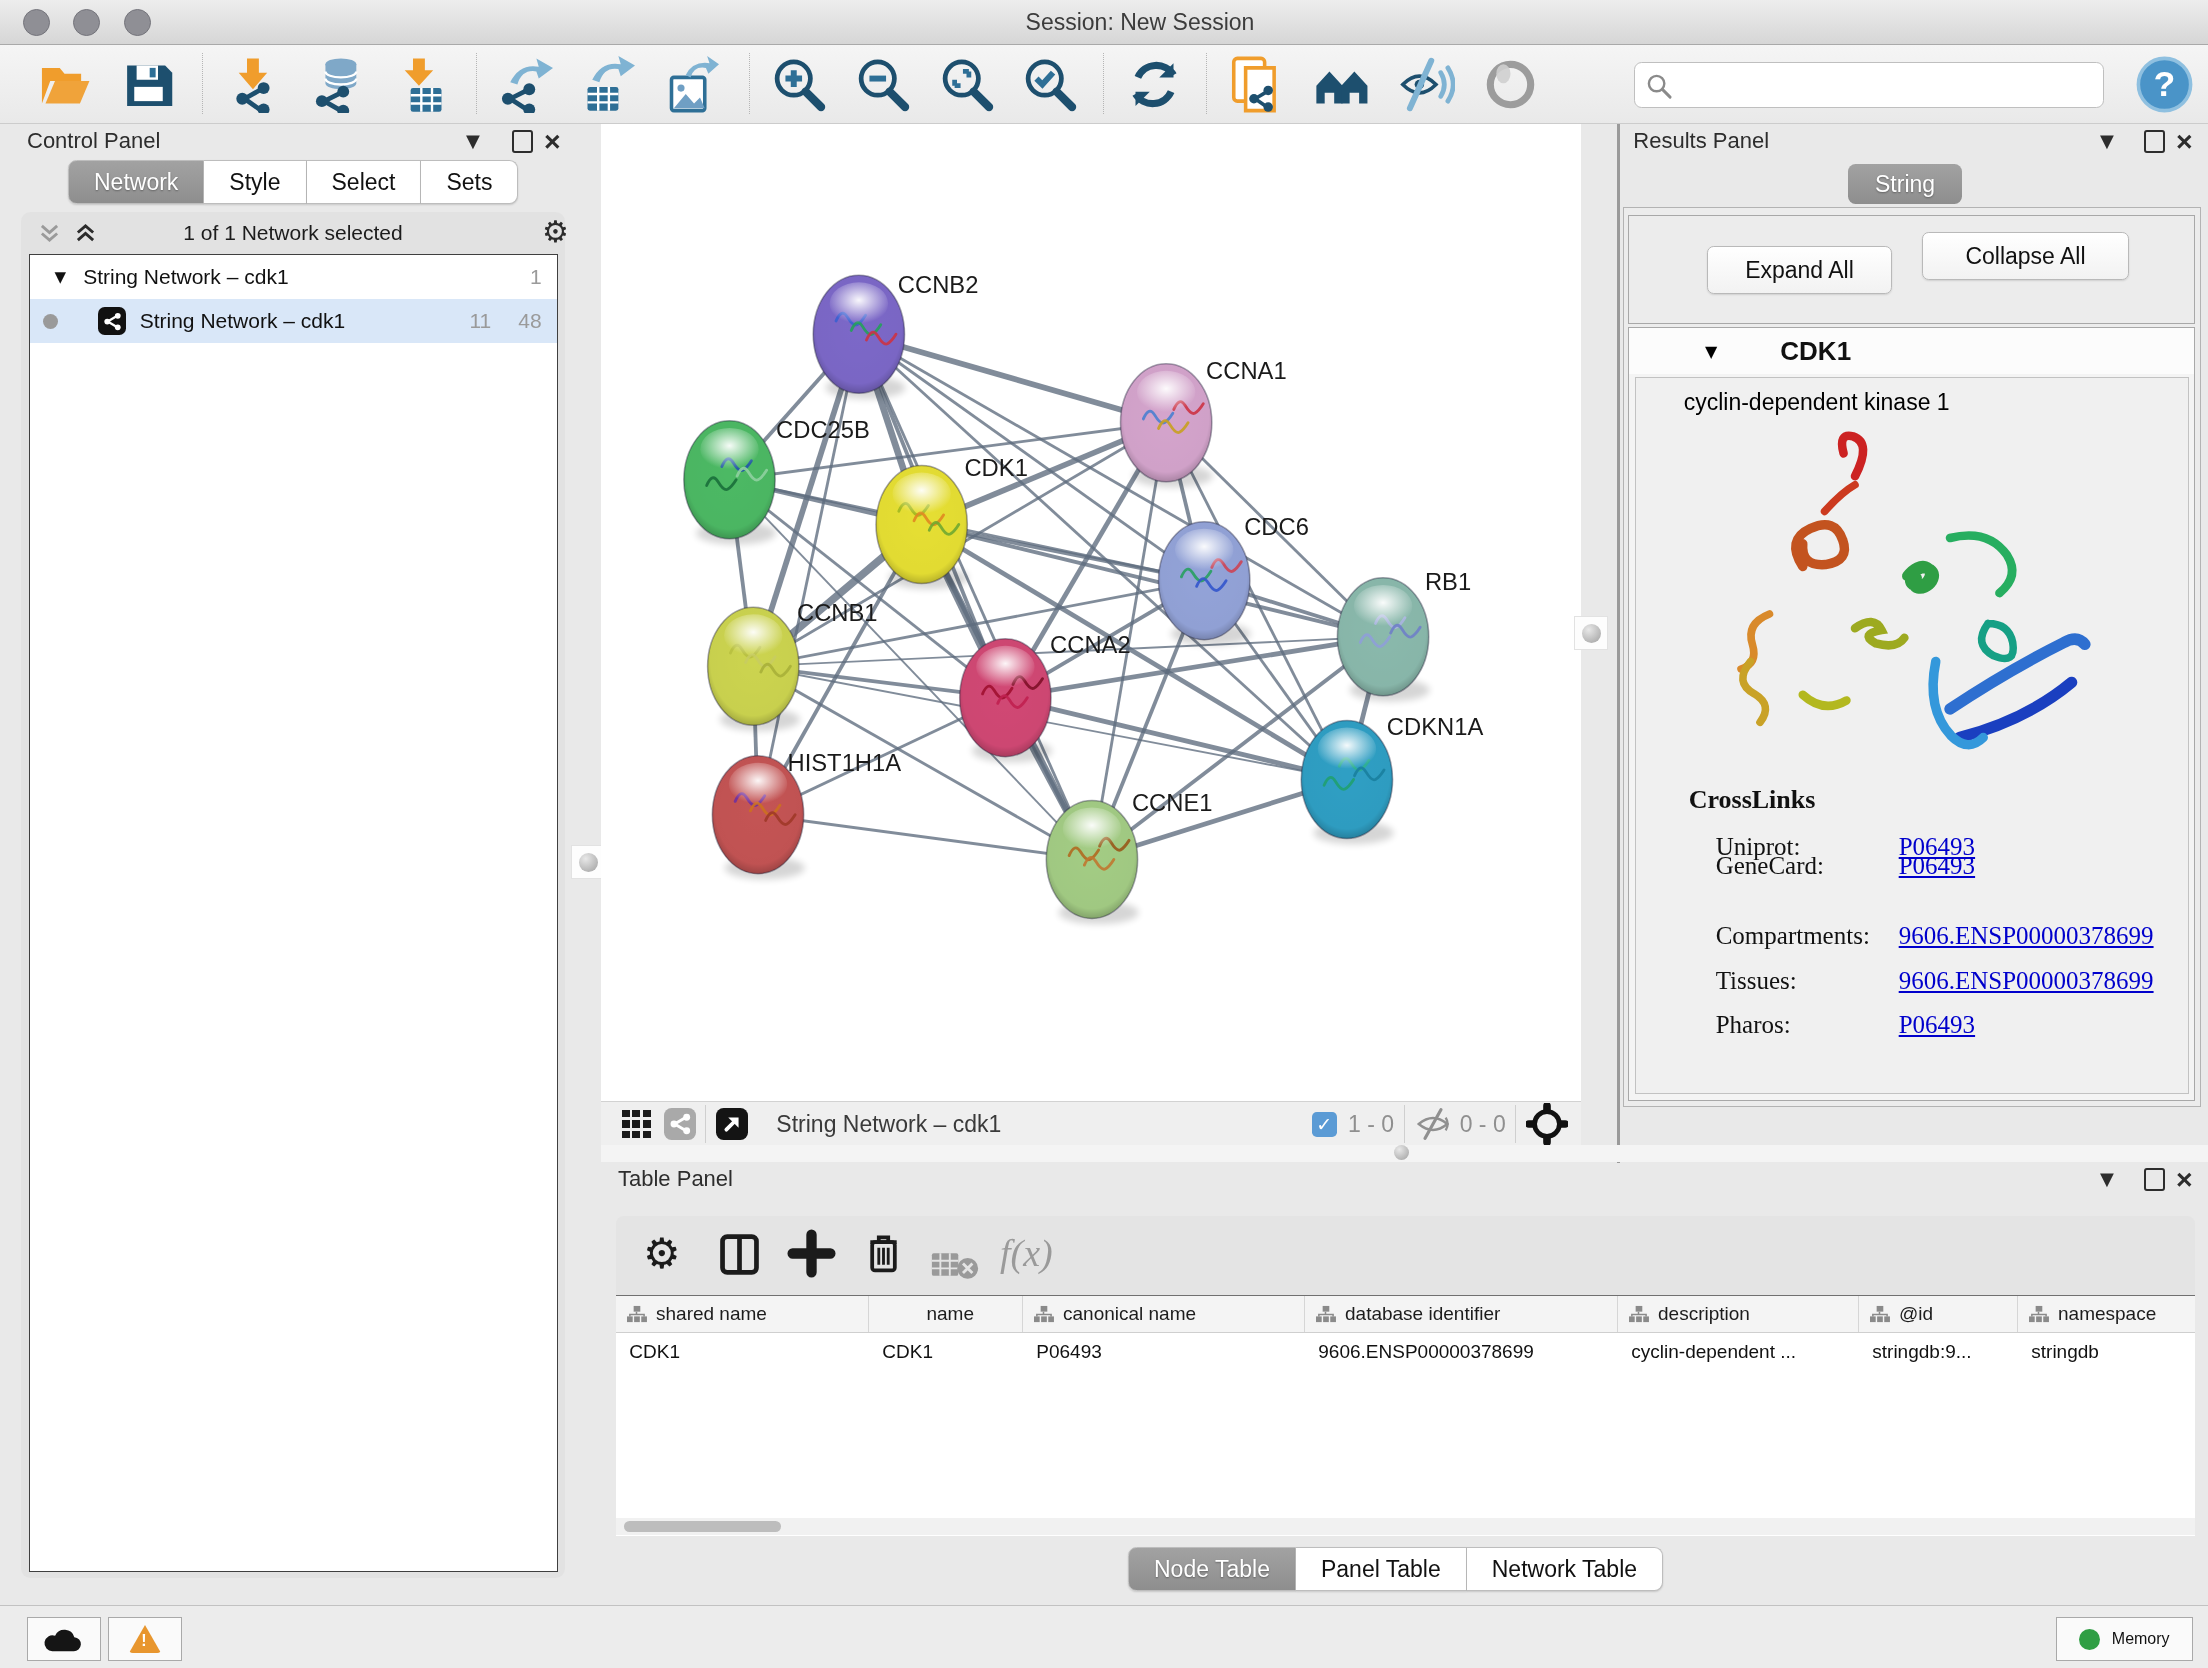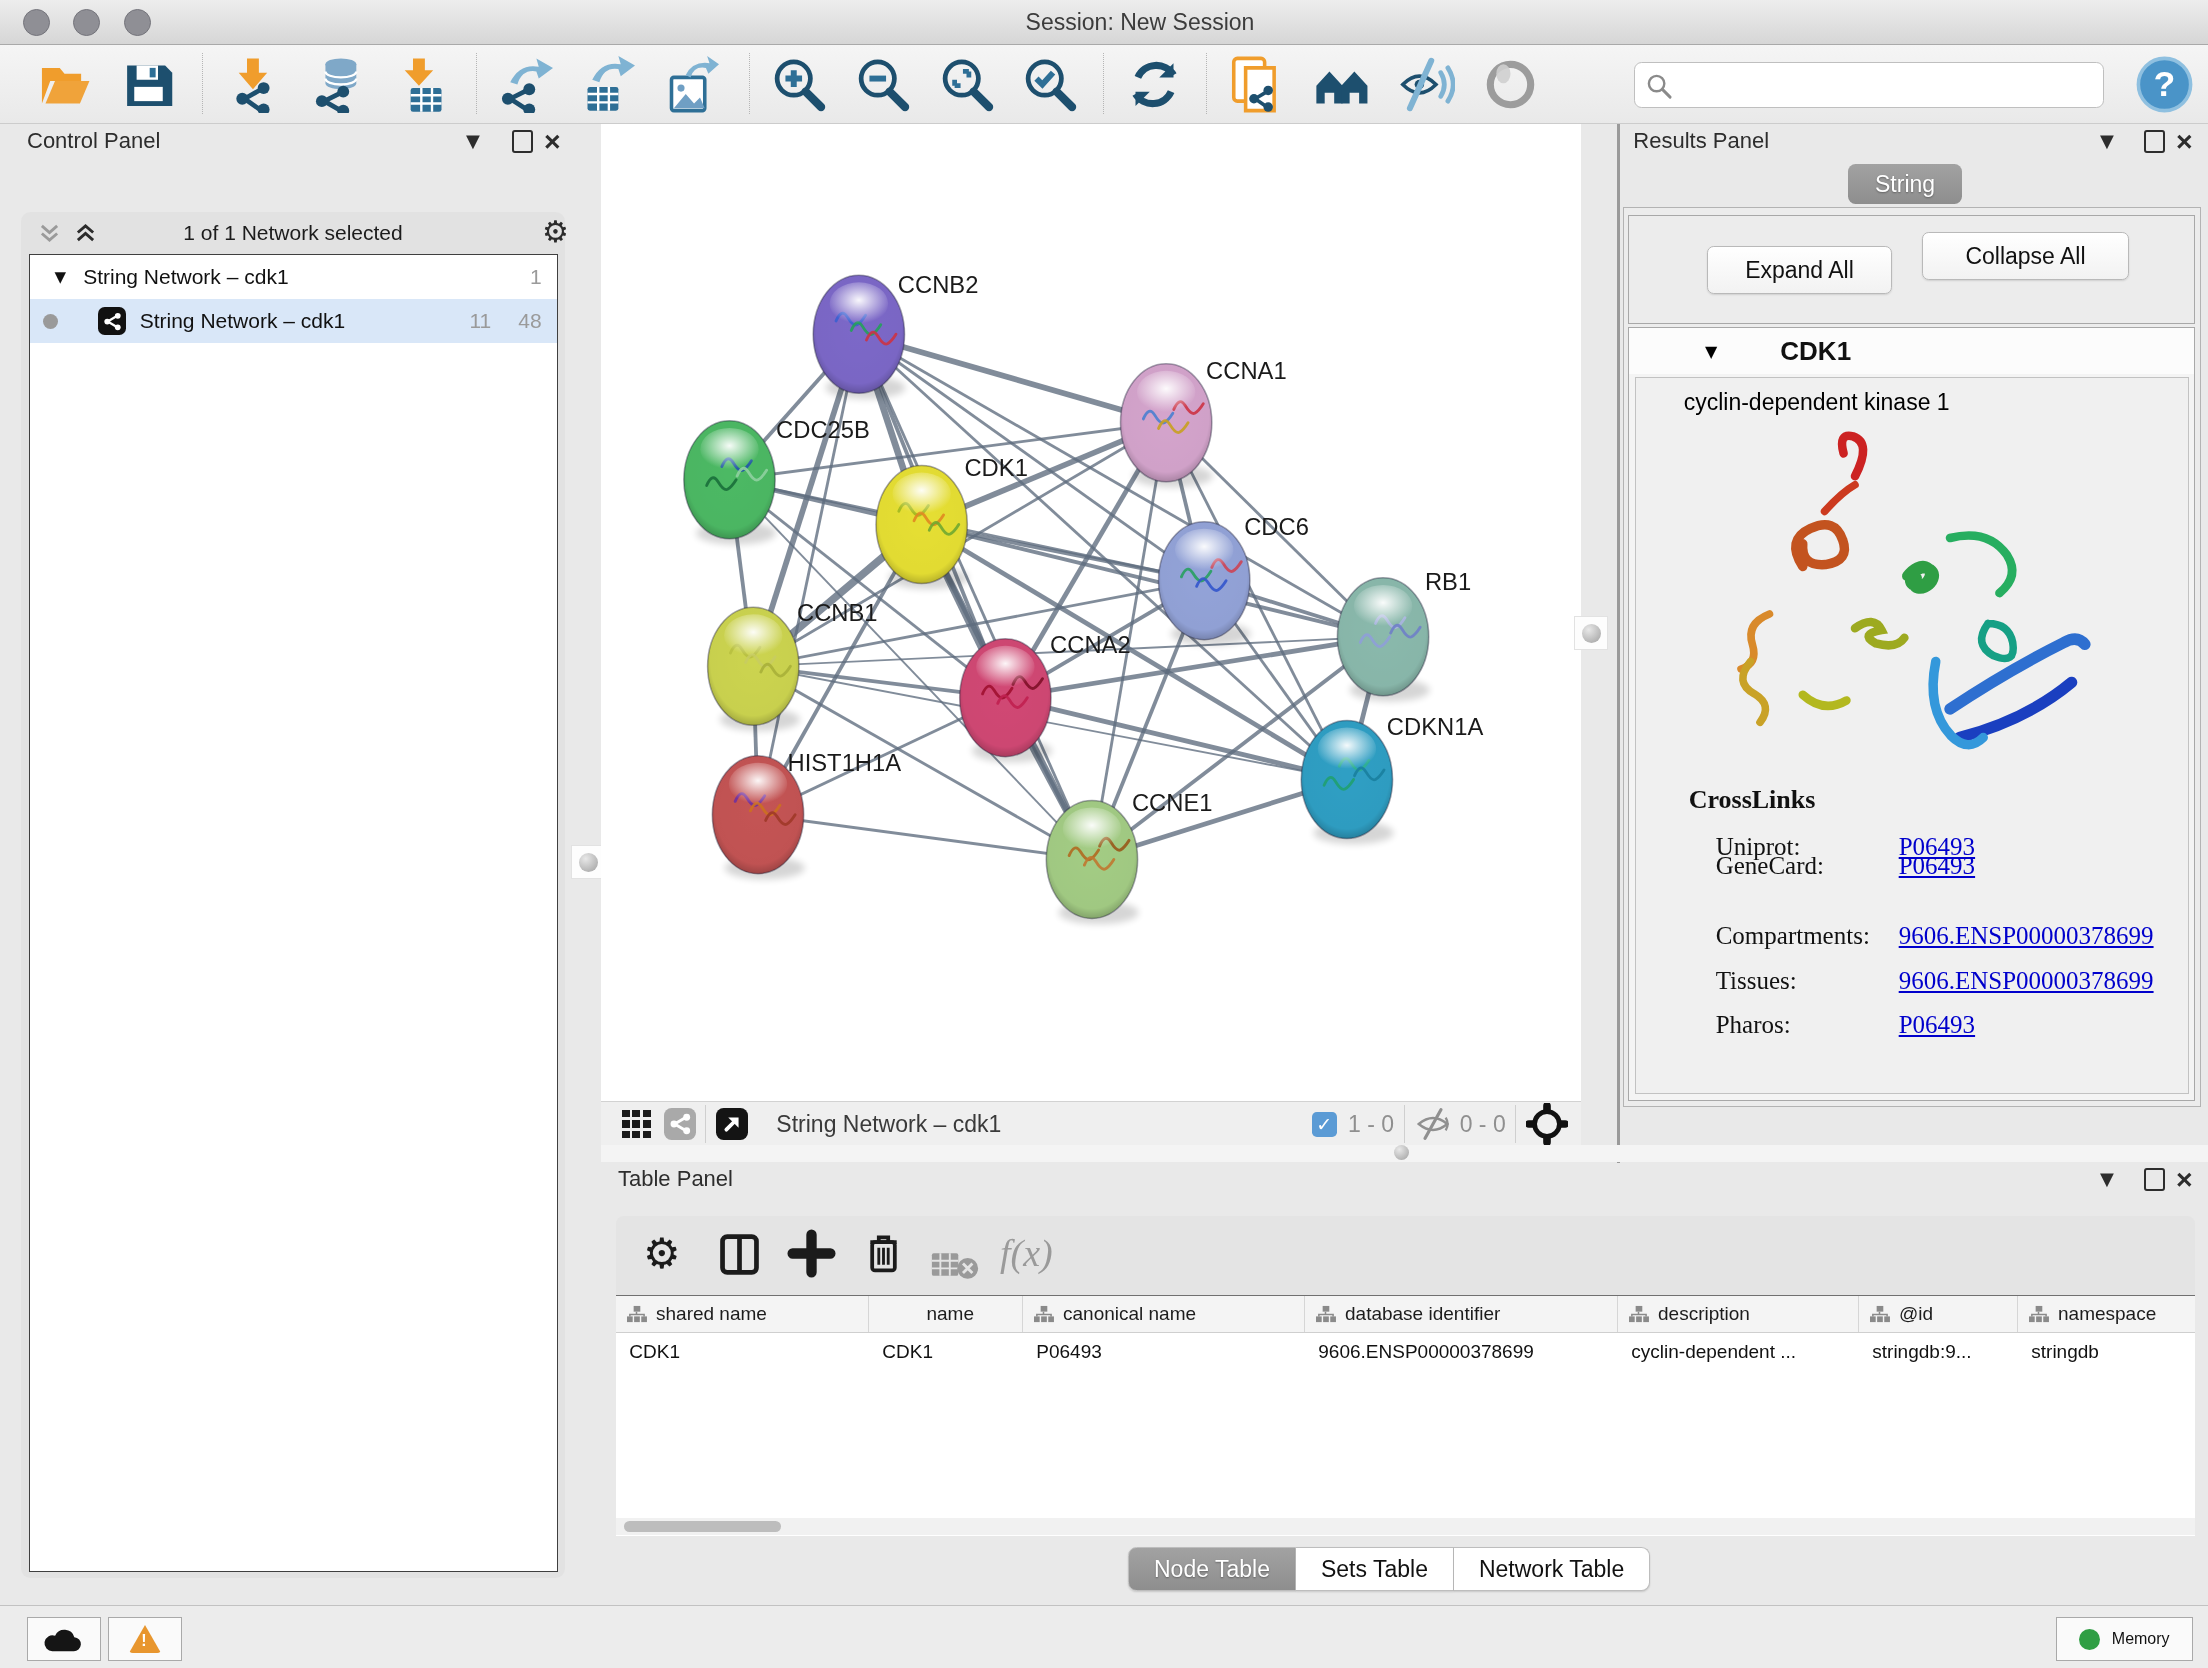--- a/index.html
+++ b/index.html
@@ -269,20 +269,26 @@
 </div>
 
 <div class="abs" style="left:0;top:124px;width:569px;height:1482px;">
   <div class="abs" style="left:27px;top:3.8px">
     <span class="panel-title">Control Panel</span>
   </div>
   <span class="hdr-tri abs" style="left:466px;top:5.7px">▼</span>
   <span class="hdr-sq abs" style="left:512px;top:5.7px"></span>
   <span class="hdr-x abs" style="left:544px;top:7.6px">×</span>
 
+  <div class="seg abs" style="left:68px;top:36px">
+    <div class="tab active">Network</div>
+    <div class="tab">Style</div>
+    <div class="tab">Select</div>
+    <div class="tab">Sets</div>
+  </div>
 
   <div id="cp-box" class="abs" style="top:88px">
     <div id="cp-subhdr" class="abs">
       <svg class="abs" style="left:17px;top:11.4px" width="23" height="21" viewBox="0 0 24 22">
           <g stroke="#9a9a9a" stroke-width="3" fill="none">
             <path d="M4 3 l8 7 8 -7 M4 11 l8 7 8 -7"></path>
           </g>
         </svg>
       <svg class="abs" style="left:53px;top:11.4px" width="23" height="21" viewBox="0 0 24 22">
           <g stroke="#2b2b2b" stroke-width="3" fill="none">
@@ -737,21 +743,21 @@
     <div class="nt-cell" style="width:241px">cyclin-dependent ...</div>
     <div class="nt-cell" style="width:159px">stringdb:9...</div>
     <div class="nt-cell" style="width:177px">stringdb</div>
   </div>
 </div>
 <div id="nt-scroll" class="abs">
   <div id="nt-thumb" class="abs"></div>
 </div>
 <div class="seg abs" style="left:1128px;top:1547px">
   <div class="tab active">Node Table</div>
-  <div class="tab">Sets Table</div>
+  <div class="tab">Panel Table</div>
   <div class="tab">Network Table</div>
 </div>
 
 <div id="statusbar" class="abs">
   <div class="sb-btn abs" style="left:27px;width:72px">
     <svg width="42" height="30" viewBox="0 0 44 32">
         <path d="M10 29 a8.5 8.5 0 1 1 2.5-16.5 A11 11 0 0 1 33 14 a7.5 7.5 0 0 1 -1 15 Z" fill="#151515"></path>
       </svg>
   </div>
   <div class="sb-btn abs" style="left:108px;width:72px">

